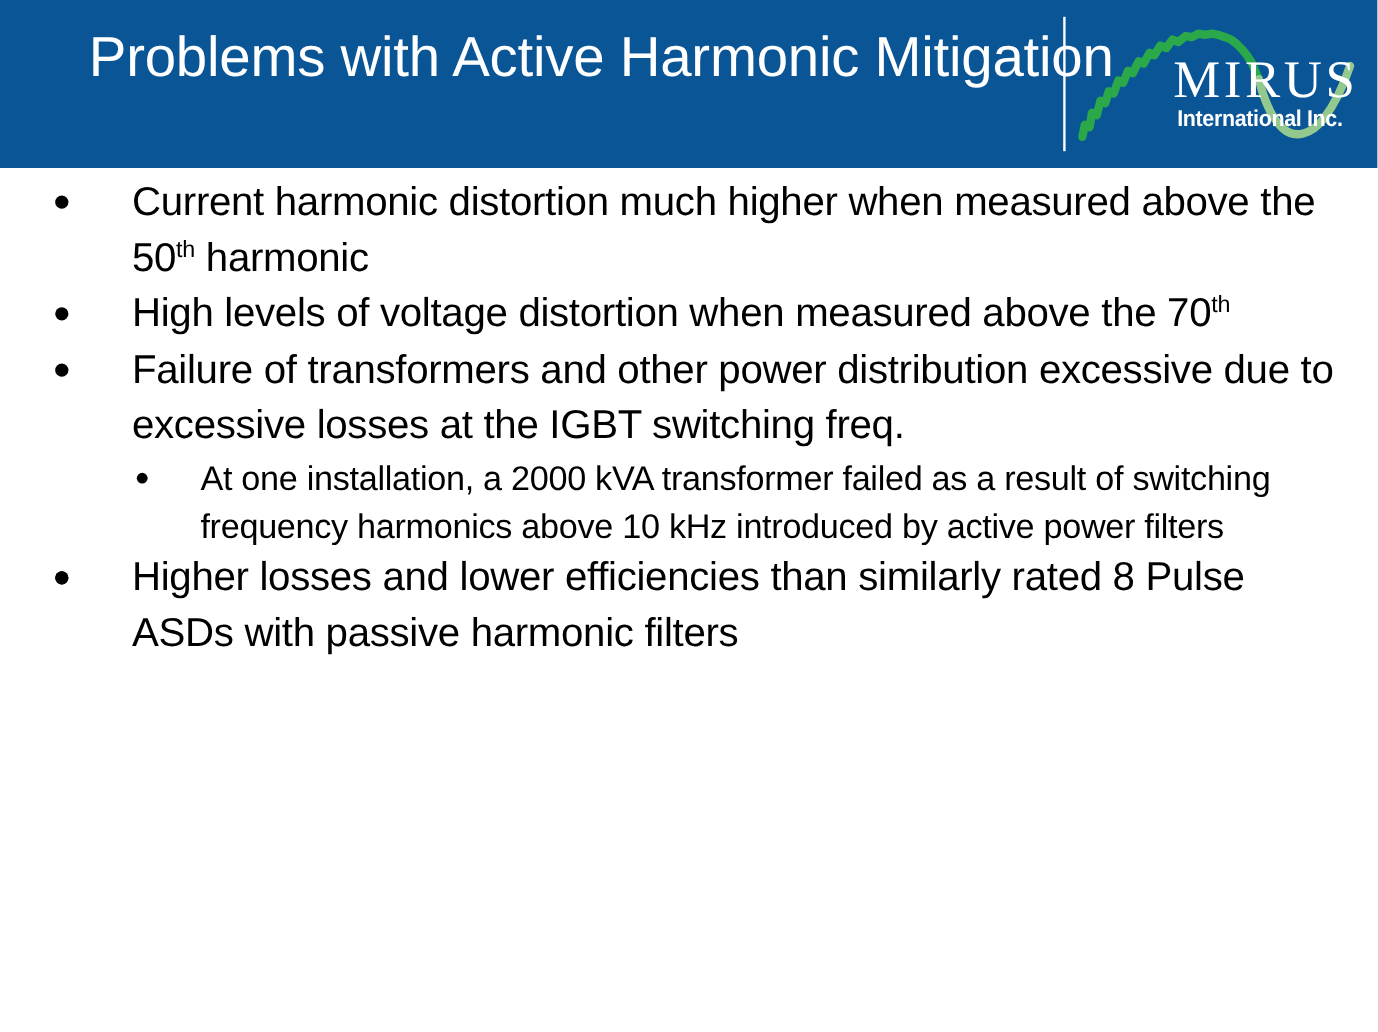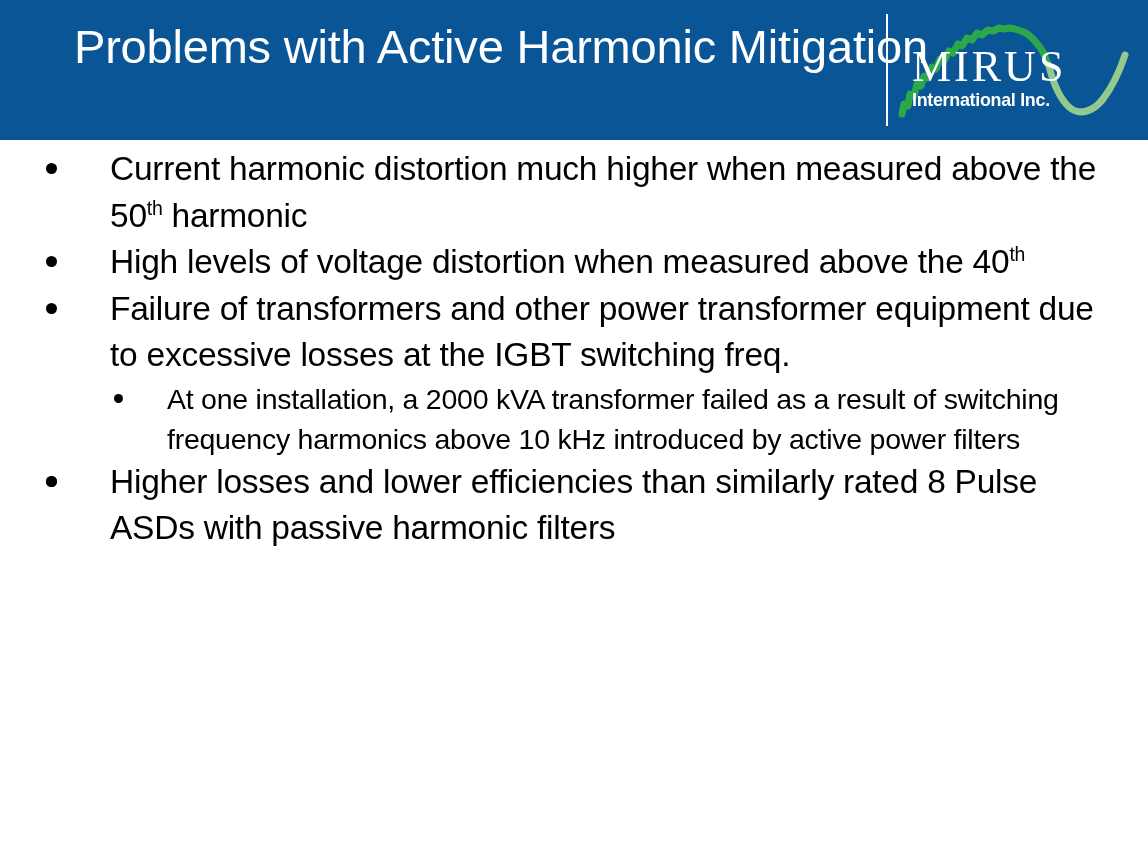--- a/index.html
+++ b/index.html
@@ -65,21 +65,21 @@
   .logo svg {
     position: absolute;
     left: 0;
     top: 0;
   }
   .logo-wordmark {
     position: absolute;
     left: 16px;
     top: 40px;
     width: 220px;
-    text-align: left;
+    text-align: right;
   }
   .logo-mirus {
     display: block;
     color: #ffffff;
     font-family: "Liberation Serif", serif;
     font-size: 44px;
     font-weight: 400;
     letter-spacing: 3px;
     line-height: 42px;
   }
@@ -171,25 +171,25 @@
     </div>
   </div>
 
   <div class="body-area">
       <div class="bullet-row">
         <span class="dot"></span>
         <span class="bullet-text"><span>Current harmonic distortion much higher when measured above the 50</span><sup>th</sup><span> harmonic</span></span>
       </div>
       <div class="bullet-row">
         <span class="dot"></span>
-        <span class="bullet-text"><span>High levels of voltage distortion when measured above the 40</span><sup>th</sup></span>
-      </div>
-      <div class="bullet-row">
-        <span class="dot"></span>
-        <span class="bullet-text"><span>Failure of transformers and other power transformer equipment due to excessive losses at the IGBT switching freq.</span></span>
+        <span class="bullet-text"><span>High levels of voltage distortion when measured above the 70</span><sup>th</sup></span>
+      </div>
+      <div class="bullet-row">
+        <span class="dot"></span>
+        <span class="bullet-text"><span>Failure of transformers and other power distribution excessive due to excessive losses at the IGBT switching freq.</span></span>
       </div>
       <div class="bullet-row level2">
         <span class="dot"></span>
         <span class="bullet-text"><span>At one installation, a 2000 kVA transformer failed as a result of switching frequency harmonics above 10 kHz introduced by active power filters</span></span>
       </div>
       <div class="bullet-row">
         <span class="dot"></span>
       </div>
       <div class="bullet-row">
         <span class="dot"></span>

